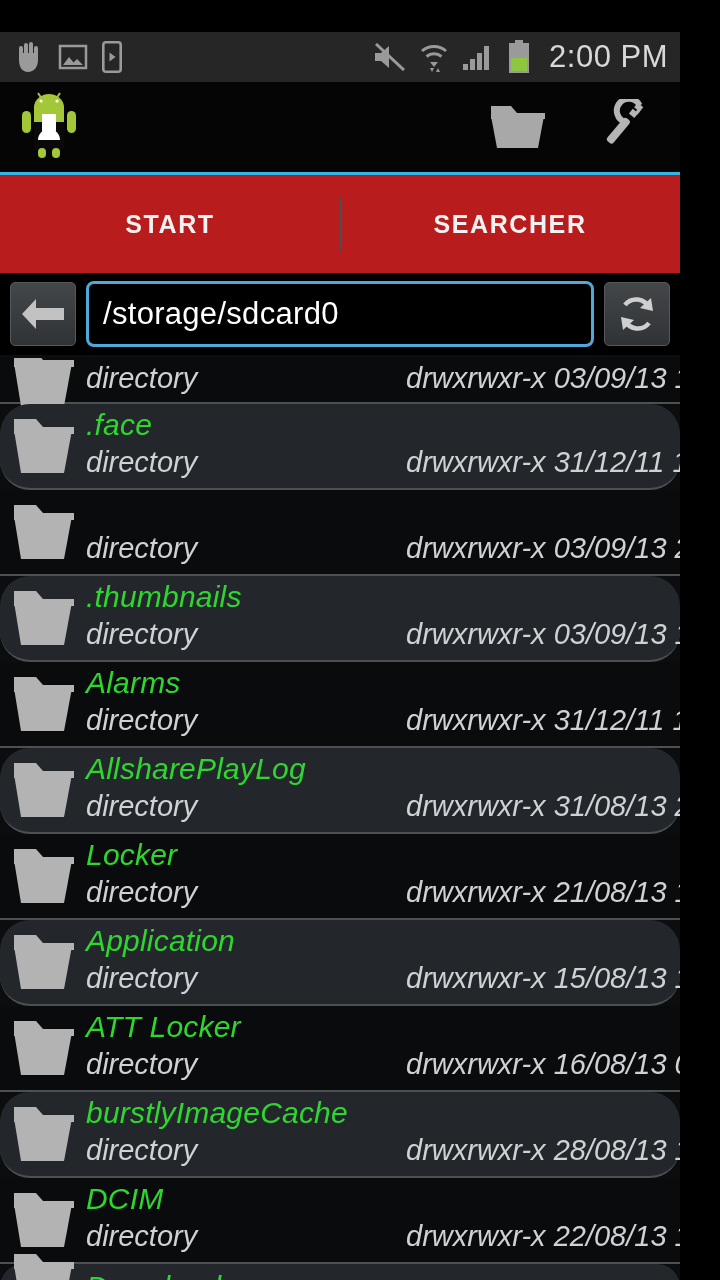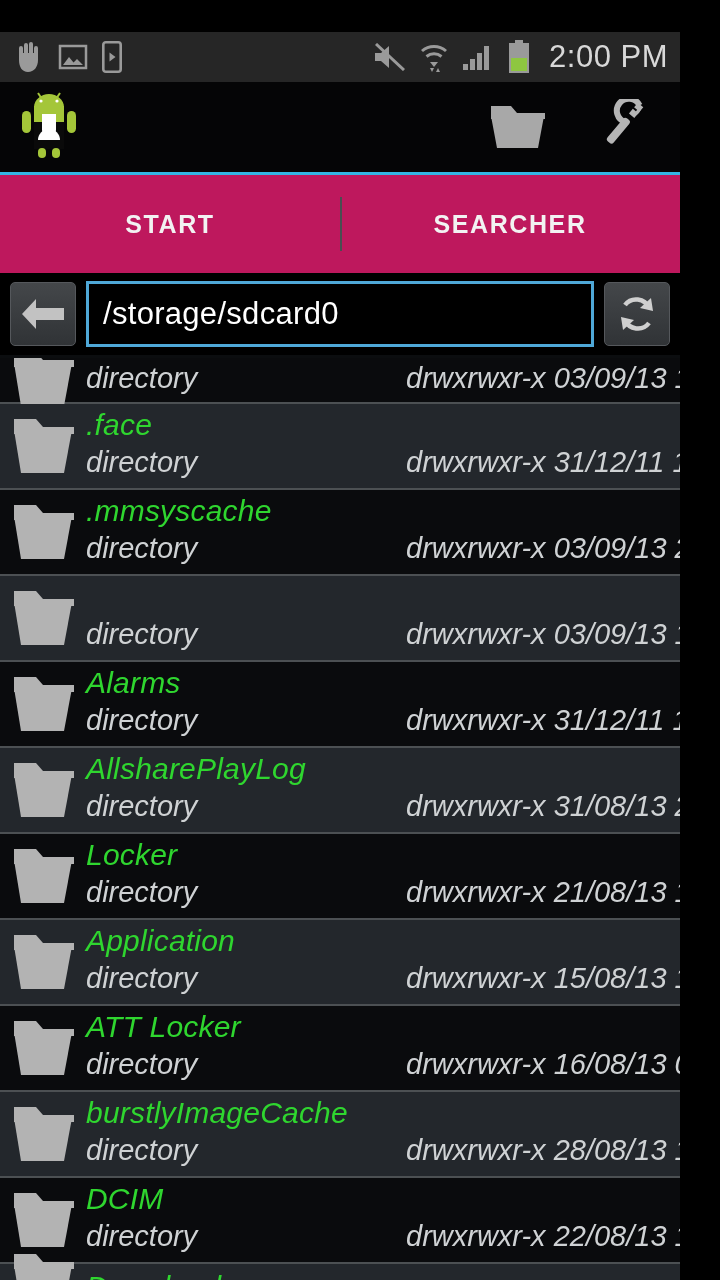--- a/index.html
+++ b/index.html
@@ -33,21 +33,21 @@
     padding: 0 22px 0 18px;
     border-bottom: 3px solid #33b5e5;
     position: relative;
   }
   .logo { width: 62px; height: 70px; display: block; }
   .appbar-actions { margin-left: auto; display: flex; align-items: center; gap: 50px; }
   .ab-btn { display: flex; align-items: center; justify-content: center; width: 60px; height: 60px; }
 
   
   .tabs {
-    height: 98px; background: #be185d;
+    height: 98px; background: #b91c1c;
     display: flex; align-items: stretch;
   }
   .tab {
     flex: 1; position: relative;
     display: flex; align-items: center; justify-content: center;
     color: #f2f2f2; font-size: 25px; font-weight: 700; letter-spacing: 1.6px;
   }
   .tab + .tab::before {
     content: ""; position: absolute; left: 0; top: 22px; bottom: 22px;
     width: 2px; background: #4a4d51;
@@ -65,36 +65,36 @@
   }
   .sq-btn {
     width: 66px; height: 64px; border-radius: 5px;
     background: linear-gradient(#44474a, #303336);
     border: 1px solid #55585c;
     display: flex; align-items: center; justify-content: center;
     flex: 0 0 auto;
   }
   .path-field {
     flex: 1 1 auto; height: 66px;
-    background: #000; border: 3px solid #4fa8d8; border-radius: 0;
+    background: #000; border: 3px solid #4fa8d8; border-radius: 8px;
     display: flex; align-items: center; padding: 0 14px;
     color: #fff; font-size: 31px; letter-spacing: 0.3px;
     white-space: nowrap; overflow: hidden;
   }
 
   
   .filelist { position: absolute; top: 326px; left: 0; right: 0; bottom: 0; overflow: hidden; font-style: italic; }
   .row {
     position: relative; height: 86px;
     border-bottom: 2px solid #4c5053;
     display: flex; align-items: center;
     padding-left: 12px;
   }
   .row.odd  { background: #0a0b0d; }
-  .row.even { background: #23272c; }
+  .row.even { background: #23272c; border-radius: 30px; }
   .row.clipped-top { height: 46px; align-items: flex-end; }
   .row.clipped-bottom { height: 46px; border-bottom: none; align-items: flex-end; }
 
   .folder-ico { flex: 0 0 auto; width: 64px; height: 58px; margin-right: 10px; }
   .row.clipped-top .folder-ico { margin-bottom: -6px; }
   .row.clipped-bottom .folder-ico { margin-top: 2px; }
 
   .row-text { position: relative; flex: 1 1 auto; height: 100%; }
   .fname {
     position: absolute; left: 0; top: 4px;
@@ -243,31 +243,31 @@
           <div class="fmeta">directory</div>
           <div class="fperm">drwxrwxr-x 31/12/11 16:01:46</div>
         </div>
       </div>
       <div class="row odd">
         <svg class="folder-ico" viewBox="0 0 64 58">
           <path fill="#b3b3b3" d="M2 2h22l7 8h31v7H2z"></path>
           <path fill="#b3b3b3" d="M2 13h58l-8 43H9z"></path>
         </svg>
         <div class="row-text">
-          <div class="fname">.mmsyscache</div>
           <div class="fmeta">directory</div>
           <div class="fperm">drwxrwxr-x 03/09/13 22:09:05</div>
         </div>
       </div>
       <div class="row even">
         <svg class="folder-ico" viewBox="0 0 64 58">
           <path fill="#b3b3b3" d="M2 2h22l7 8h31v7H2z"></path>
           <path fill="#b3b3b3" d="M2 13h58l-8 43H9z"></path>
         </svg>
         <div class="row-text">
+          <div class="fname">.thumbnails</div>
           <div class="fmeta">directory</div>
           <div class="fperm">drwxrwxr-x 03/09/13 12:36:38</div>
         </div>
       </div>
       <div class="row odd">
         <svg class="folder-ico" viewBox="0 0 64 58">
           <path fill="#b3b3b3" d="M2 2h22l7 8h31v7H2z"></path>
           <path fill="#b3b3b3" d="M2 13h58l-8 43H9z"></path>
         </svg>
         <div class="row-text">

